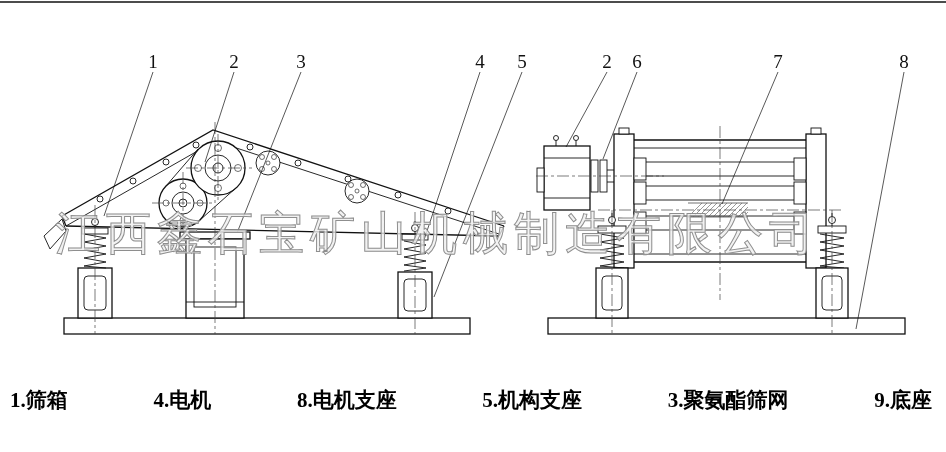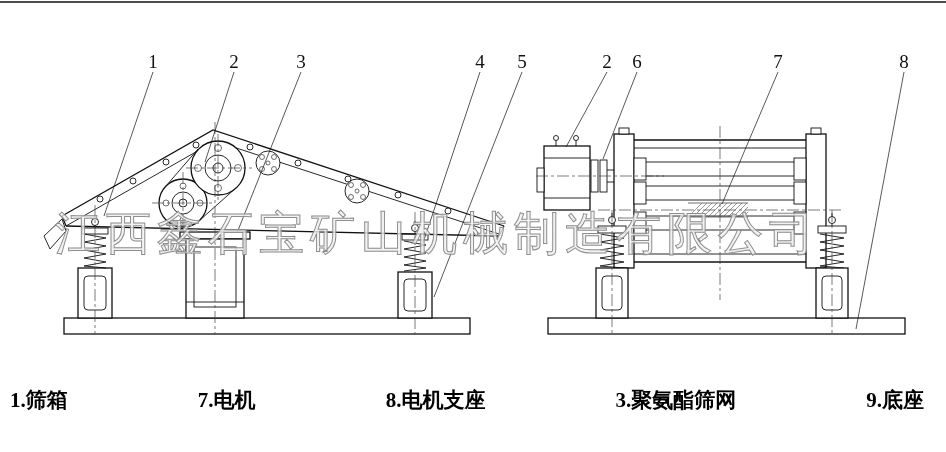--- a/index.html
+++ b/index.html
@@ -9,21 +9,21 @@
   .ol   { stroke:#111; stroke-width:1.3; fill:none; }
   .md   { stroke:#111; stroke-width:0.9; fill:none; }
   .thin { stroke:#111; stroke-width:0.6; fill:none; }
   .w    { fill:#fff; }
   .cl   { stroke:#444; stroke-width:0.7; fill:none; stroke-dasharray:12 3 3 3; }
   .leader { stroke:#111; stroke-width:0.7; fill:none; }
   .hatch  { stroke:#555; stroke-width:0.6; fill:none; }
   .callout { font-family:"Liberation Serif",serif; font-size:19px; fill:#111; text-anchor:middle; }
   .wm { font-family:"Liberation Sans",sans-serif; font-size:46px; letter-spacing:6px;
         fill:#efefef; fill-opacity:0.8; stroke:#8e8e8e; stroke-width:1; }
-  .legend { position:absolute; left:0; right:8px; top:386px; display:flex;
+  .legend { position:absolute; left:0; right:0; top:386px; display:flex;
             justify-content:space-between; padding:0 14px 0 10px;
             font-family:"Liberation Serif",serif; font-size:21px; font-weight:600; color:#000; }
 </style>
 </head>
 <body>
 
 <div id="app">
   <svg width="946" height="372" viewBox="0 0 946 372">
 
     <line x1="0" y1="2" x2="946" y2="2" class="ol"></line>
@@ -238,18 +238,19 @@
     <text class="callout" x="607" y="68">2</text>
     <text class="callout" x="637" y="68">6</text>
     <text class="callout" x="778" y="68">7</text>
     <text class="callout" x="904" y="68">8</text>
 
     <text class="wm" x="55" y="249" textLength="765" lengthAdjust="spacingAndGlyphs">江西鑫石宝矿山机械制造有限公司</text>
   </svg>
 
   <div class="legend">
     <span>1.筛箱</span>
-    <span>7.电机</span>
+    <span>4.电机</span>
     <span>8.电机支座</span>
+    <span>5.机构支座</span>
     <span>3.聚氨酯筛网</span>
     <span>9.底座</span>
   </div>
 </div>
 
 </body></html>

